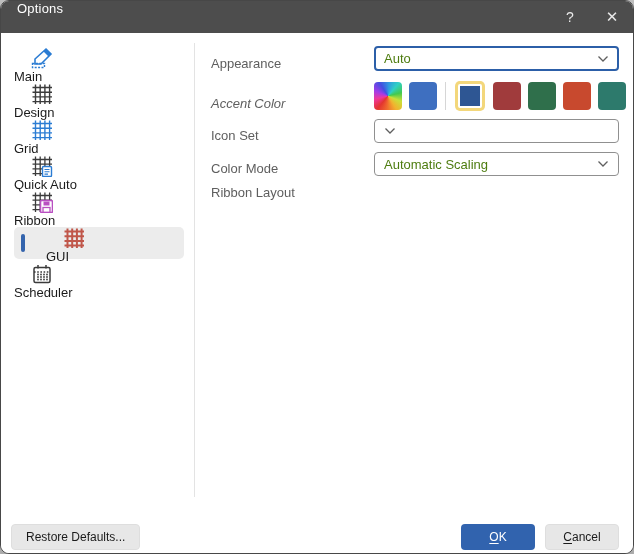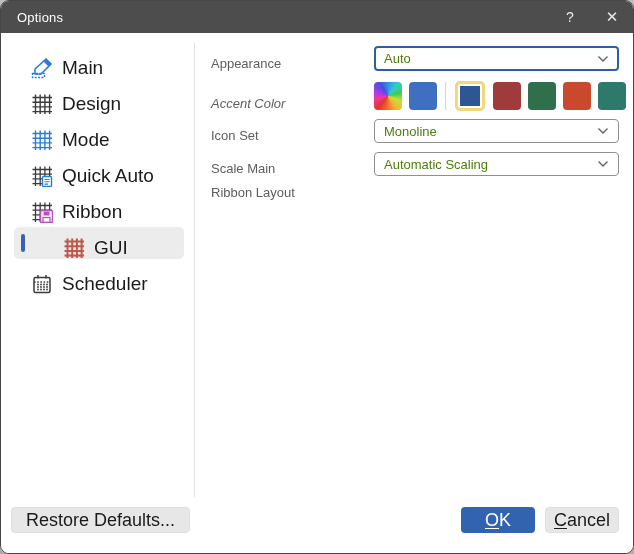--- a/index.html
+++ b/index.html
@@ -4,37 +4,37 @@
 <style>
   * { box-sizing: border-box; margin: 0; padding: 0; }
   html,body { background:#c9c9c9; font-family:"Liberation Sans","DejaVu Sans",sans-serif; }
   .window {
     position:relative; width:634px; height:554px; background:#ffffff;
     border:1px solid #474747; border-radius:9px; overflow:hidden;
     box-shadow:0 8px 24px rgba(0,0,0,.35);
   }
   
   .titlebar {
-    height:32px; background:#4d4d4d; display:flex; align-items:center;
+    height:32px; background:#4d4d4d; display:flex; align-items:flex-start;
     color:#ffffff; font-size:13px;
   }
   .titlebar .title { padding-left:16px; flex:1; letter-spacing:.2px; }
   .tb-btn {
     width:42px; height:32px; display:flex; align-items:center; justify-content:center;
     color:#e9e9e9; font-size:14px; cursor:default;
   }
   .tb-close { font-size:15px; }
   
   .body { position:absolute; top:32px; left:0; right:0; bottom:0; background:#fff; }
   .v-divider { position:absolute; left:193px; top:10px; bottom:56px; width:1px; background:#e3e3e3; }
   
   .sidebar { position:absolute; left:0; top:10px; width:193px; }
   .side-item {
     position:relative; height:32px; margin:4px 10px 4px 13px; display:flex;
-    align-items:flex-end; border-radius:5px; cursor:default; color:#1b1b1b; font-size:19px;
+    align-items:flex-start; border-radius:5px; cursor:default; color:#1b1b1b; font-size:13px;flex-direction:column;
   }
   .side-item.selected { background:#ececec;padding-left:32px; }
   .side-item.selected::before {
     content:""; position:absolute; left:7px; top:7px; width:4px; height:18px;
     border-radius:2px; background:#3464ad;
   }
   .side-icon { width:22px; height:22px; margin:0 9px 0 17px; flex:0 0 auto; display:flex; }
   .side-icon svg { width:22px; height:22px; }
   
   .content { position:absolute; left:194px; top:0; right:0; bottom:0; padding:13px 14px 0 16px; }
@@ -56,22 +56,22 @@
   .swatch.wheel {
     background:conic-gradient(from 220deg,#e3342f,#f0389c,#a33ce8,#4250e0,#2f9ae0,#2fd0c4,#43c94f,#c8e03a,#f2b22e,#f06a2e,#e3342f);
   }
   .swatch.selected {
     width:24px; height:24px; border:2px solid #ffffff; border-radius:2px;
     box-shadow:0 0 0 3px #f3d77b; margin:0 11px 0 4px;
   }
   .swatch-sep { width:1px; height:28px; background:#d6d6d6; margin:0 8px 0 1px; flex:0 0 auto; }
   
   .btn {
-    position:absolute; bottom:20px; height:26px; border-radius:4px; border:1px solid transparent;
-    font-size:18px; display:flex; align-items:center; justify-content:center; cursor:default;
+    position:absolute; bottom:3px; height:26px; border-radius:4px; border:1px solid transparent;
+    font-size:12px; display:flex; align-items:center; justify-content:center; cursor:default;
     font-family:"Liberation Sans","DejaVu Sans",sans-serif;
   }
   .btn-gray { background:#e7e7e7; border-color:#dedede; color:#1b1b1b; }
   .btn-restore { left:10px; padding:0 14px; }
   .btn-ok { right:98px; width:74px; background:#3163ae; color:#ffffff; }
   .btn-cancel { right:14px; width:74px; }
   .btn u { text-decoration:underline; text-underline-offset:2px; }
 </style>
 </head>
 <body>
@@ -119,21 +119,21 @@
               <line x1="4.5" y1="1.5" x2="4.5" y2="21" stroke="#2b7cd3" stroke-width="1.4"></line>
               <line x1="1.5" y1="4.5" x2="21" y2="4.5" stroke="#2b7cd3" stroke-width="1.4"></line>
               <line x1="9.2" y1="1.5" x2="9.2" y2="21" stroke="#2b7cd3" stroke-width="1.4"></line>
               <line x1="1.5" y1="9.2" x2="21" y2="9.2" stroke="#2b7cd3" stroke-width="1.4"></line>
               <line x1="13.9" y1="1.5" x2="13.9" y2="21" stroke="#2b7cd3" stroke-width="1.4"></line>
               <line x1="1.5" y1="13.9" x2="21" y2="13.9" stroke="#2b7cd3" stroke-width="1.4"></line>
               <line x1="18.6" y1="1.5" x2="18.6" y2="21" stroke="#2b7cd3" stroke-width="1.4"></line>
               <line x1="1.5" y1="18.6" x2="21" y2="18.6" stroke="#2b7cd3" stroke-width="1.4"></line>
             </svg>
           </span>
-          <span>Mode</span>
+          <span>Grid</span>
         </div>
         <div class="side-item">
           <span class="side-icon">
             <svg viewBox="0 0 22 22">
               <line x1="4.5" y1="1.5" x2="4.5" y2="21" stroke="#3b3b3b" stroke-width="1.3"></line>
               <line x1="1.5" y1="4.5" x2="21" y2="4.5" stroke="#3b3b3b" stroke-width="1.3"></line>
               <line x1="9.2" y1="1.5" x2="9.2" y2="21" stroke="#3b3b3b" stroke-width="1.3"></line>
               <line x1="1.5" y1="9.2" x2="21" y2="9.2" stroke="#3b3b3b" stroke-width="1.3"></line>
               <line x1="13.9" y1="1.5" x2="13.9" y2="21" stroke="#3b3b3b" stroke-width="1.3"></line>
               <line x1="1.5" y1="13.9" x2="21" y2="13.9" stroke="#3b3b3b" stroke-width="1.3"></line>
@@ -232,31 +232,30 @@
               <span class="swatch" style="background:#C8492E"></span>
               <span class="swatch" style="background:#2D7A6C"></span>
               <span class="swatch" style="background:#6E2F82"></span>
             </div>
           </div>
         </div>
         <div class="setting-row">
           <div class="setting-label">Icon Set</div>
           <div class="control">
             <div class="select">
-              <span class="sel-text">Monoline</span>
               <span style="display:flex">
                 <svg width="12" height="8" viewBox="0 0 12 8">
                   <path d="M1.5 1.5 L6 6 L10.5 1.5" fill="none" stroke="#5f5f5f" stroke-width="1.3"></path>
                 </svg>
               </span>
             </div>
           </div>
         </div>
         <div class="setting-row">
-          <div class="setting-label">Scale Main</div>
+          <div class="setting-label">Color Mode</div>
           <div class="control">
             <div class="select">
               <span class="sel-text">Automatic Scaling</span>
               <span style="display:flex">
                 <svg width="12" height="8" viewBox="0 0 12 8">
                   <path d="M1.5 1.5 L6 6 L10.5 1.5" fill="none" stroke="#5f5f5f" stroke-width="1.3"></path>
                 </svg>
               </span>
             </div>
           </div>

